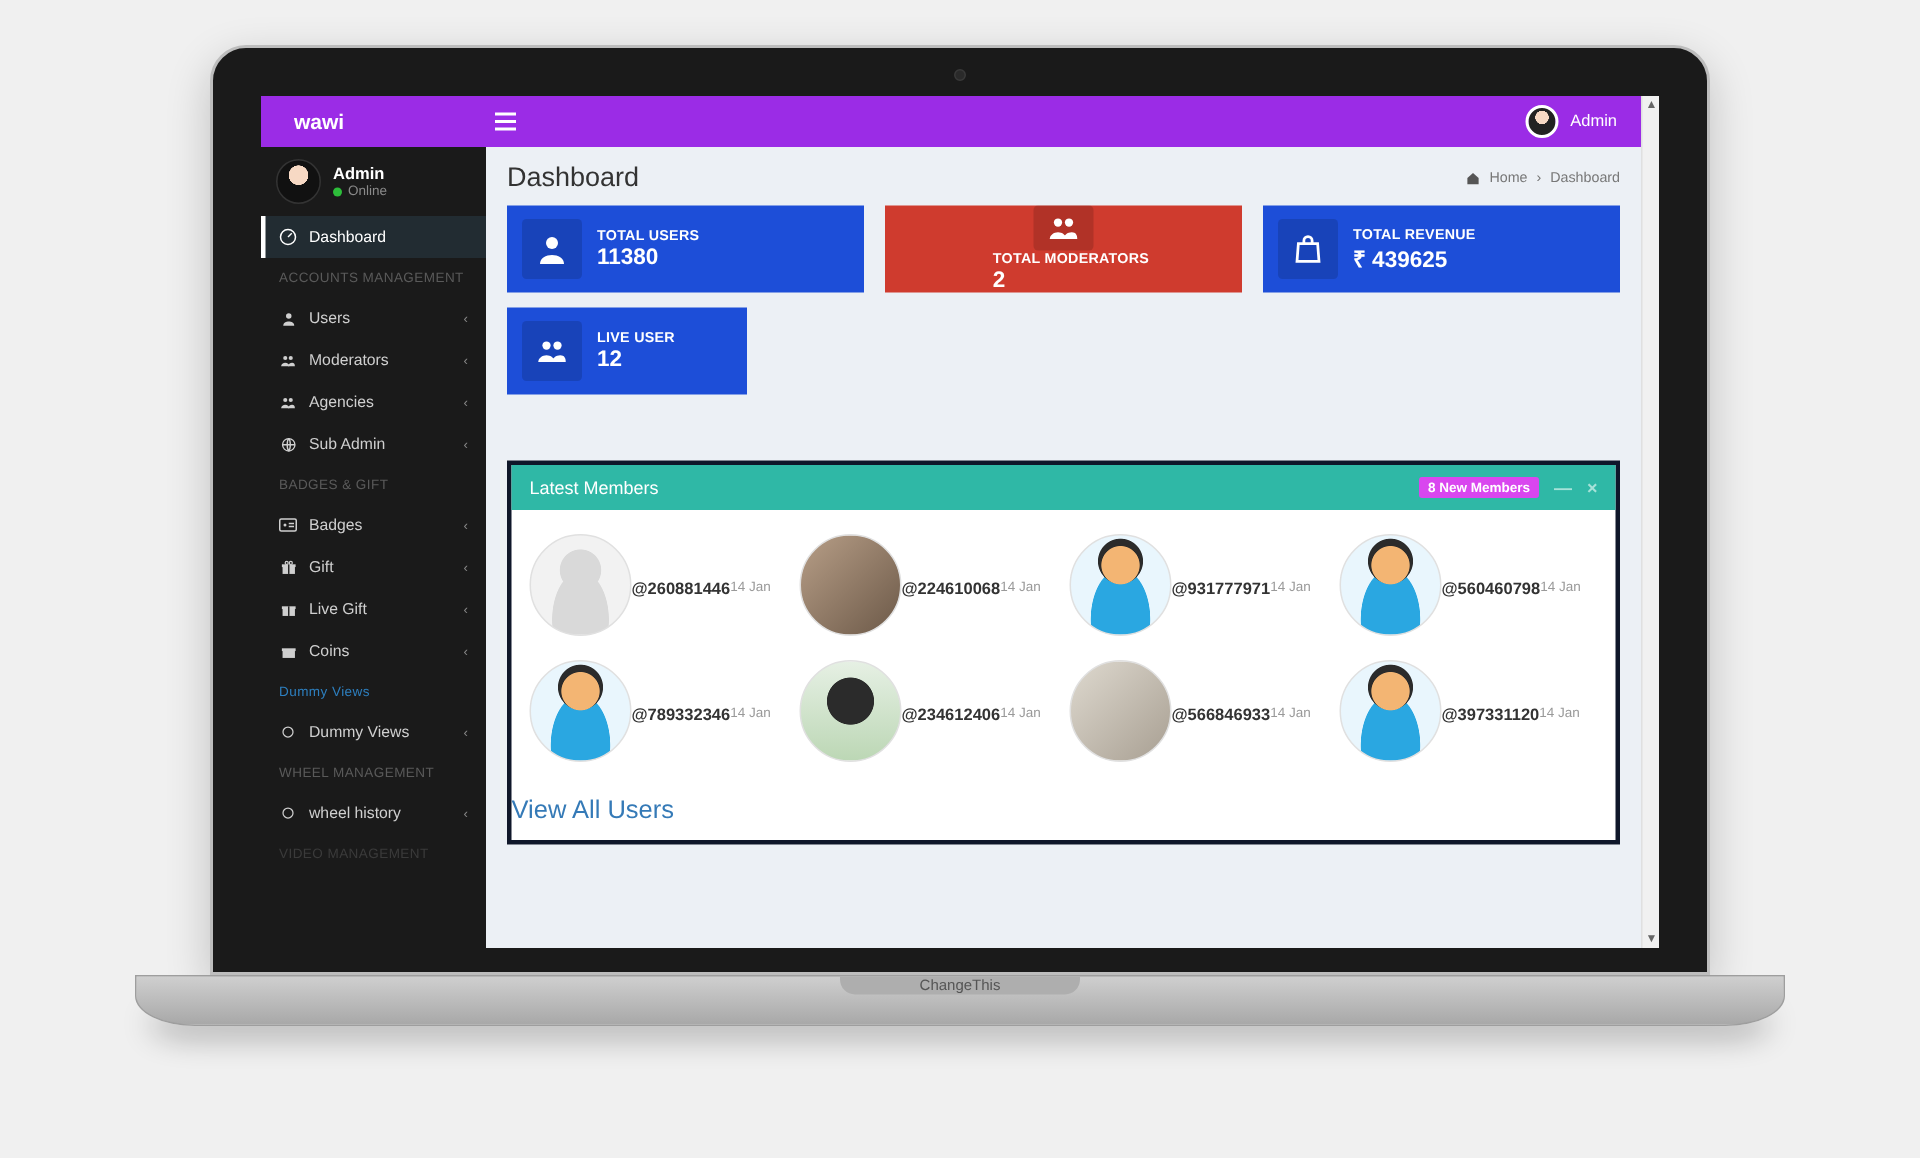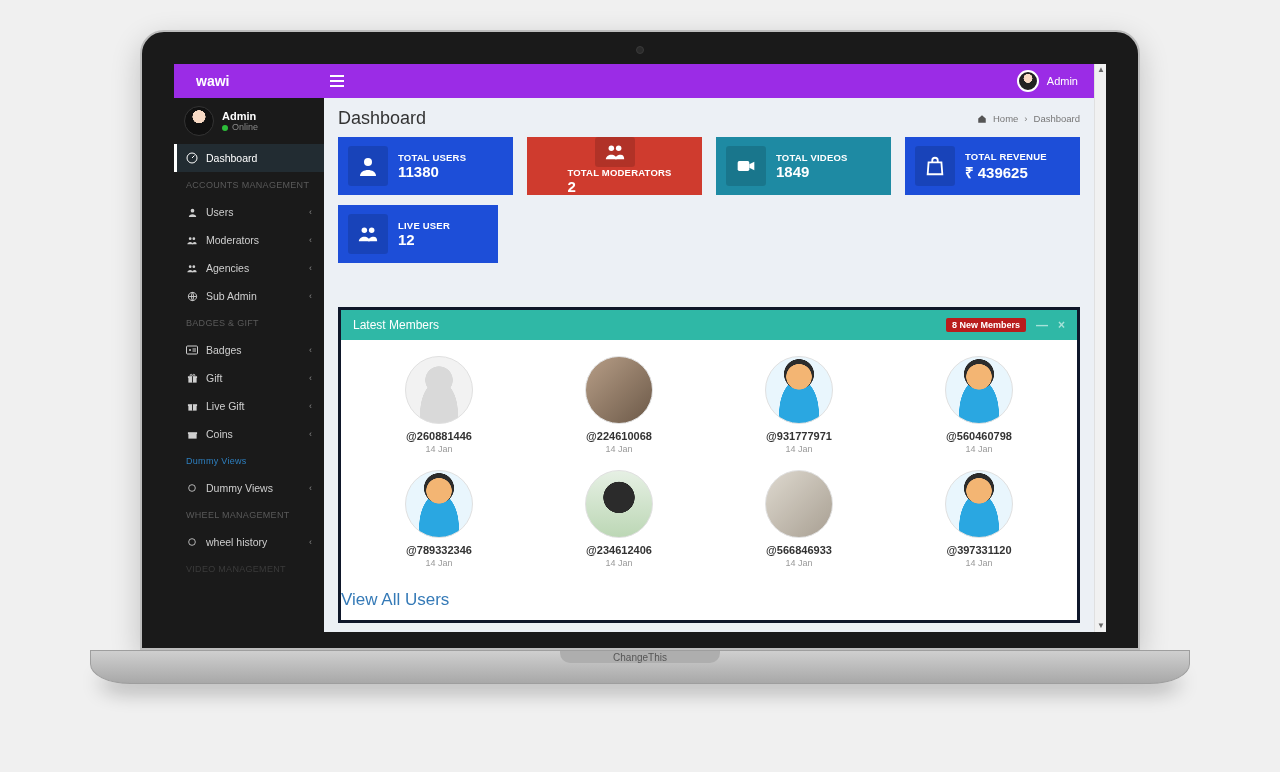--- a/index.html
+++ b/index.html
@@ -121,25 +121,25 @@
   .card .ic {
     width:40px;height:40px;background:rgba(0,0,0,.14); border-radius:3px;
     display:flex;align-items:center;justify-content:center;font-size:20px;
   }
   .card .txt { margin-left:10px; }
   .card .label { font-size:9.5px; font-weight:700; letter-spacing:.2px;}
   .card .val { font-size:15px; font-weight:700; }
   .c-green{background:#1d4ed8;} .c-red{background:#cf3b2e;flex-direction:column;} .c-teal{background:#1e8aa3;} .c-dark{background:#1d4ed8;}
   .box { background:#fff; border:3px solid #0f172a;margin-top:44px; }
   .box-head { background:#2fb8a6; color:#fff; padding:8px 12px; display:flex; align-items:center; font-size:12px;}
-  .badge-red { background:#b91c1c; color:#fff; font-size:9px; padding:2px 6px; border-radius:2px; font-weight:700;}
+  .badge-red { background:#d946ef; color:#fff; font-size:9px; padding:2px 6px; border-radius:2px; font-weight:700;}
   .box-tools { margin-left:auto; display:flex; align-items:center; gap:10px; }
   .box-tools .btn-min, .box-tools .btn-close { color:#a7e2d9; cursor:pointer; font-weight:700;}
   .members { display:flex; flex-wrap:wrap; padding:8px; }
-  .member { width:25%; padding:8px 4px; display:flex;flex-direction:column;align-items:center;}
+  .member { width:25%; padding:8px 4px; display:flex;flex-direction:row;align-items:center;}
   .avatar-lg {
     width:68px;height:68px;border-radius:50%;
     border:1px solid #e0e0e0;
   }
   .handle { font-size:11px; color:#333; margin-top:6px; font-weight:600;}
   .date { font-size:9px; color:#999; margin-top:2px;}
   .view-all { text-align:left; color:#357ab7; font-size:17px; padding:6px 0 10px; cursor:pointer; }
   
   .av-placeholder { background:
      radial-gradient(circle at 50% 35%, #d9d9d9 0 25%, transparent 26%),
@@ -360,32 +360,20 @@
                       <circle cx="16" cy="8" r="3"></circle>
                       <path d="M2 20c0-3 3-5 6-5s6 2 6 5z"></path>
                       <path d="M12 20c0-3 3-5 6-5s4 2 4 5z"></path>
                     </svg>
                 </div>
                 <div class="txt">
                   <div class="label">TOTAL MODERATORS</div>
                   <div class="val">2</div>
                 </div>
               </div>
-              <div class="card c-teal">
-                <div class="ic">
-                  <svg width="24" height="20" viewBox="0 0 24 24" fill="#fff">
-                      <rect x="2" y="6" width="14" height="12" rx="2"></rect>
-                      <path d="M16 10l6-3v10l-6-3z"></path>
-                    </svg>
-                </div>
-                <div class="txt">
-                  <div class="label">TOTAL VIDEOS</div>
-                  <div class="val">1849</div>
-                </div>
-              </div>
               <div class="card c-dark">
                 <div class="ic">
                   <svg width="22" height="24" viewBox="0 0 24 24" fill="none" stroke="#fff" stroke-width="2">
                       <path d="M5 8h14l1 13H4z"></path>
                       <path d="M9 8V6a3 3 0 016 0v2"></path>
                     </svg>
                 </div>
                 <div class="txt">
                   <div class="label">TOTAL REVENUE</div>
                   <div class="val">₹ 439625</div>

